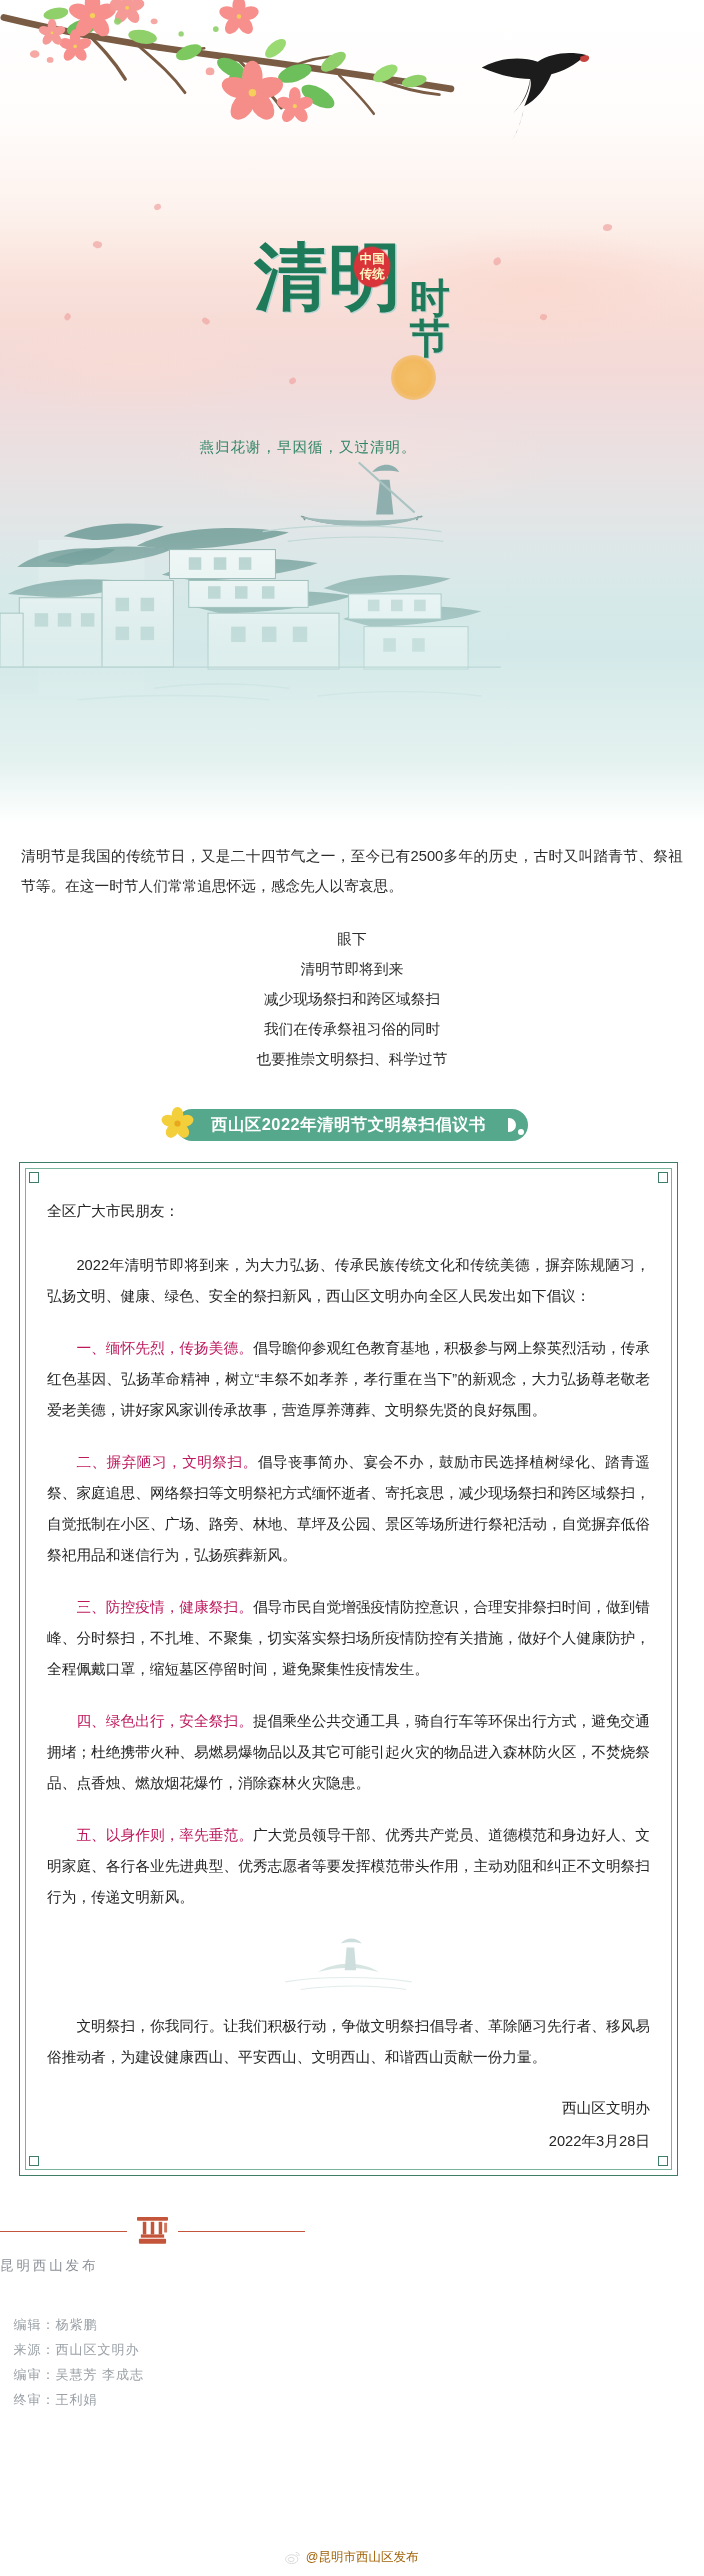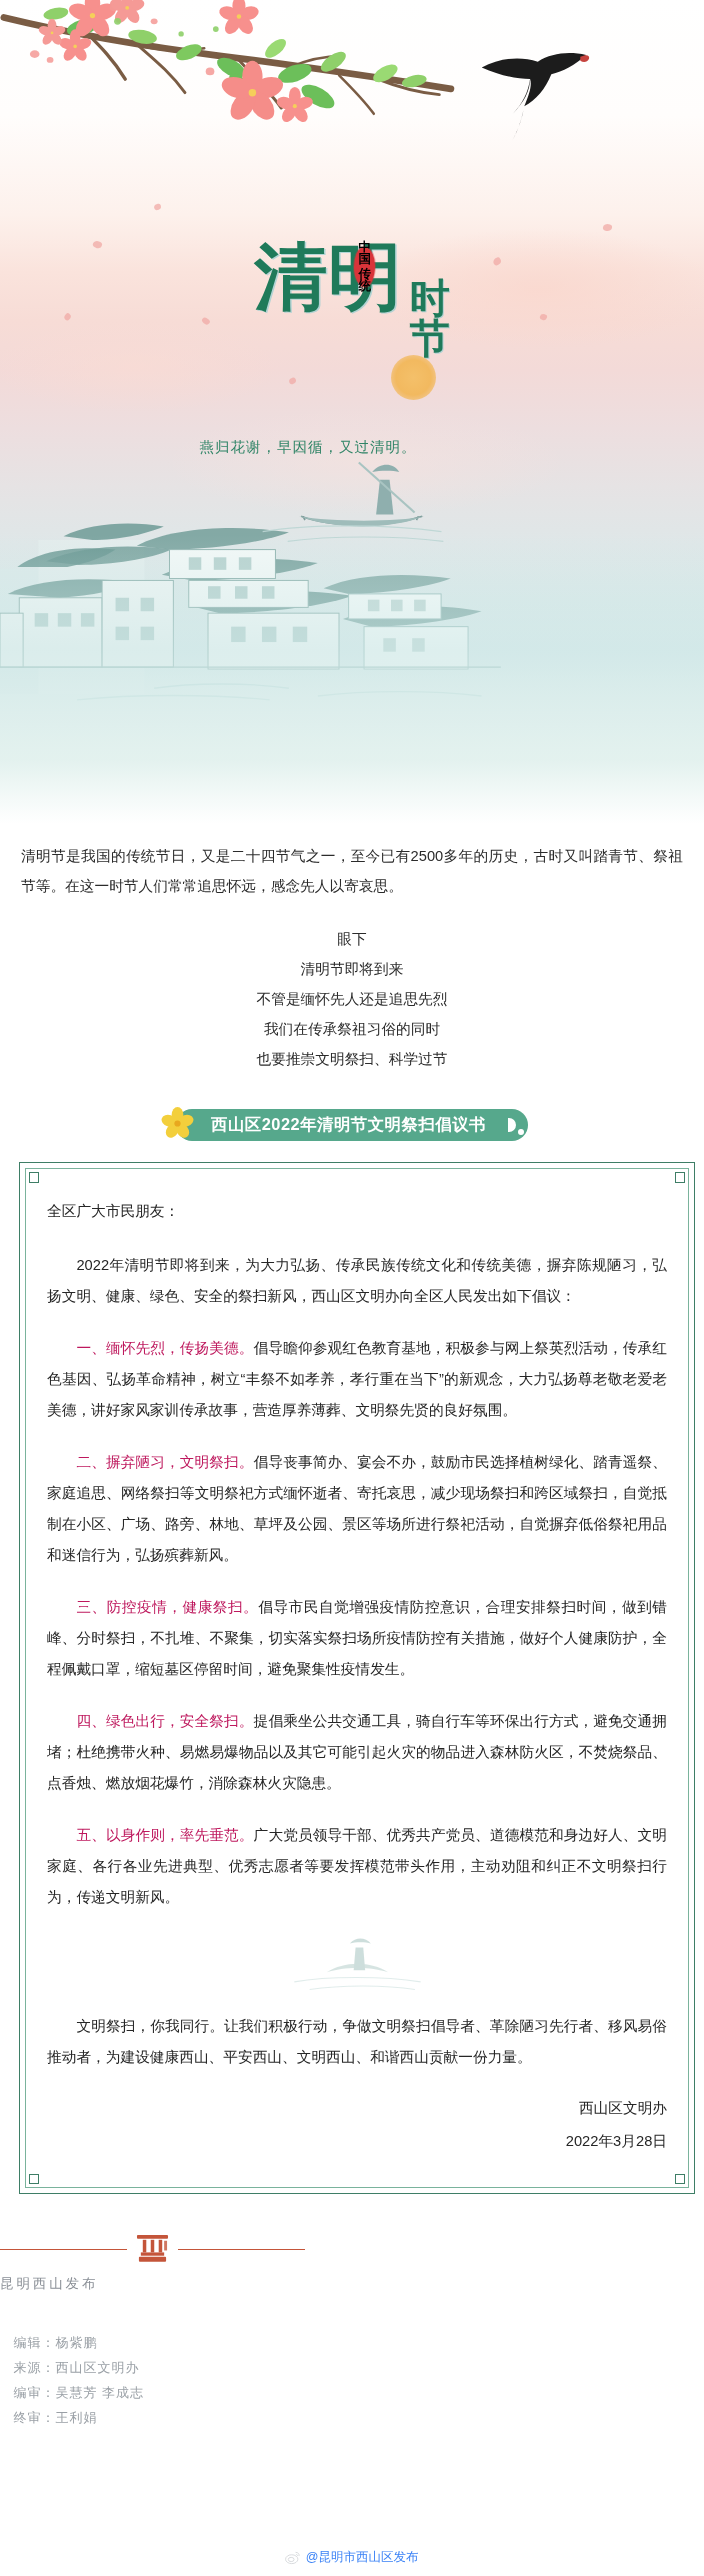--- a/index.html
+++ b/index.html
@@ -85,24 +85,24 @@
     font-family: "DejaVu Sans", "Liberation Sans", sans-serif;
     font-weight: 700;
     font-size: 40px;
     line-height: 40px;
     color: #1f7a5a;
     text-shadow: 1.2px 1.2px 0 rgba(120,200,205,.55);
   }
   .seal {
     position: absolute;
     left: 100px; top: 3.9px;
-    width: 21px; height: 40px;
+    width: 36px; height: 40px;
     border-radius: 48% 52% 46% 54% / 50% 46% 54% 50%;
     background: #d9343a;
-    color: #000000;
+    color: #fef9c3;
     font-size: 12.5px;
     line-height: 12.5px;
     font-weight: 700;
     display: flex; flex-direction: column;
     align-items: center; justify-content: center;
     gap: 1.9px;
     letter-spacing: 0;
     box-shadow: 0 0 0 1px rgba(217,52,58,.35);
   }
   .seal i { font-style: normal; }
@@ -175,24 +175,24 @@
     background: #ffffff;
   }
   .banner-flower {
     position: absolute; left: -15.4px; top: -1.9px;
     width: 33px; height: 33px;
   }
 
   
   .doc {
     position: relative;
-    margin: 21px 9px 0 19px;
+    margin: 21px 26px 0 19px;
     border: 1px solid #3e7e66;
     background: #ffffff;
-    padding: 33px 27px 37px 27px;
+    padding: 33px 27px 19px 27px;
   }
   .doc-inner-line {
     position: absolute; left: 4.8px; top: 4.8px; right: 4.8px; bottom: 4.8px;
     border: 1px solid #7ab39c;
     pointer-events: none;
   }
   .doc-corner {
     position: absolute; width: 10.6px; height: 10.6px;
     border: 1px solid #3e7e66;
     background: #fff;
@@ -246,21 +246,21 @@
     line-height: 25px;
     color: #9aa0a6;
   }
   .credits div { letter-spacing: 1px; }
 
   .weibo-mark {
     position: absolute;
     left: 0; bottom: 9.6px; width: 704px;
     display: flex; align-items: center; justify-content: center;
     gap: 5px;
-    color: #3b82f6;
+    color: #a16207;
     font-size: 12.5px;
   }
 </style>
 </head>
 <body>
 
 <div id="page">
 
   <div class="hero">
     <div class="hero-wash"></div>
@@ -505,21 +505,21 @@
     </svg>
 
     <div class="hero-sky-bottom"></div>
   </div>
 
   <div class="intro">清明节是我国的传统节日，又是二十四节气之一，至今已有2500多年的历史，古时又叫踏青节、祭祖节等。在这一时节人们常常追思怀远，感念先人以寄哀思。</div>
 
   <div class="poem">
     <div>眼下</div>
     <div>清明节即将到来</div>
-    <div>不管是缅怀先人还是追思先烈</div>
+    <div>减少现场祭扫和跨区域祭扫</div>
     <div>我们在传承祭祖习俗的同时</div>
     <div>也要推崇文明祭扫、科学过节</div>
   </div>
 
   <div class="banner-wrap">
     <div class="banner">
       <svg class="banner-flower" viewBox="0 0 34 34">
         <g fill="#f3cf3c">
           <ellipse cx="17" cy="8" rx="6" ry="8"></ellipse>
           <ellipse cx="25.6" cy="14.2" rx="6" ry="8" transform="rotate(72 25.6 14.2)"></ellipse>

